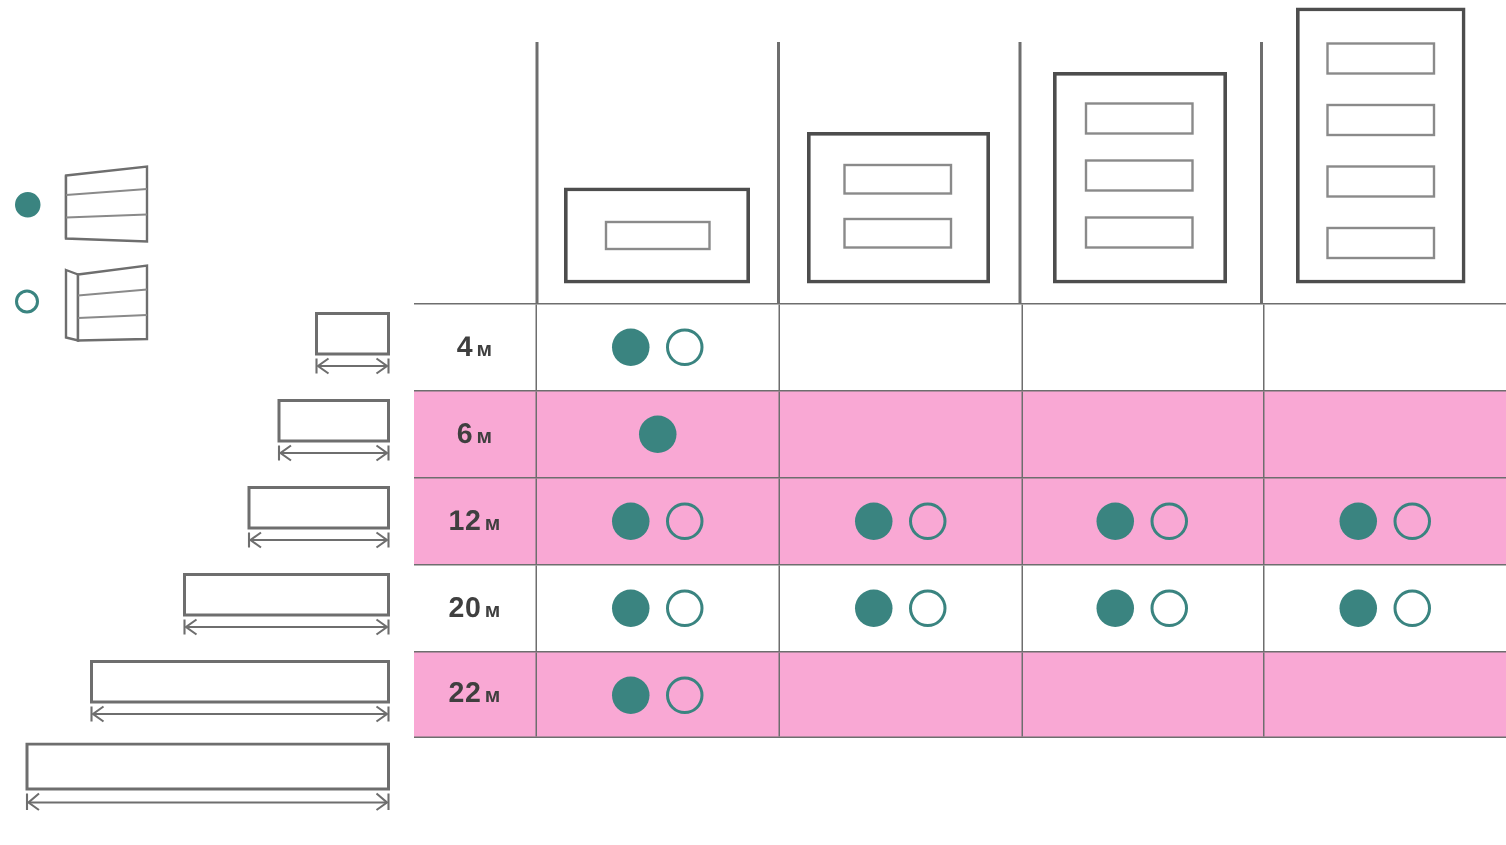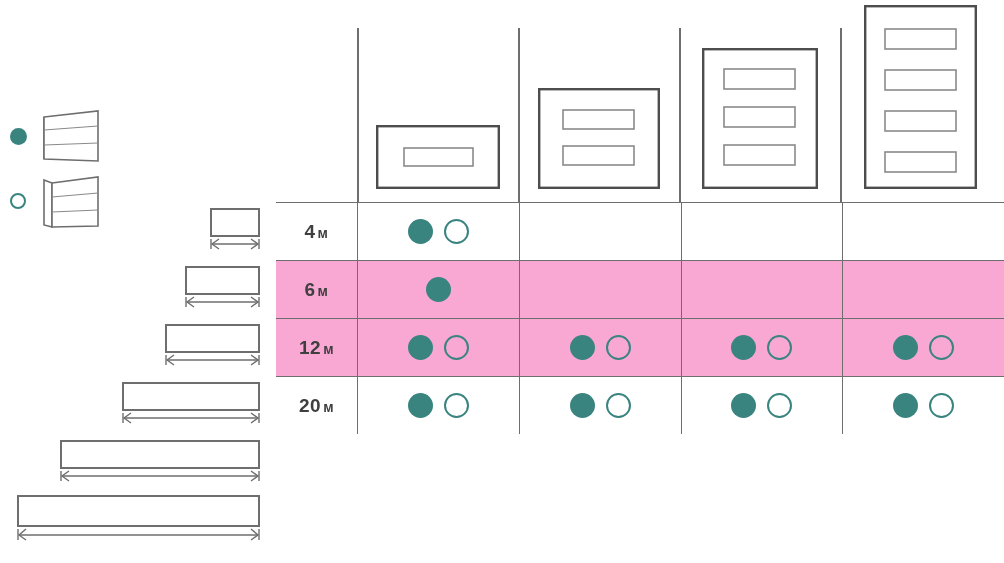--- a/index.html
+++ b/index.html
@@ -278,16 +278,28 @@
             <div class="cell">
               <span class="dot-filled"></span>
               <span class="dot-hollow"></span>
             </div>
             <div class="cell">
               <span class="dot-filled"></span>
               <span class="dot-hollow"></span>
             </div>
           </div>
         </div>
+        <div class="trow band last">
+          <div class="rowlabel"><span>22</span><span class="unit">м</span></div>
+          <div class="cells">
+            <div class="cell">
+              <span class="dot-filled"></span>
+              <span class="dot-hollow"></span>
+            </div>
+            <div class="cell"></div>
+            <div class="cell"></div>
+            <div class="cell"></div>
+          </div>
+        </div>
       </div>
   </div>
 
 </div>
 
 </body></html>

